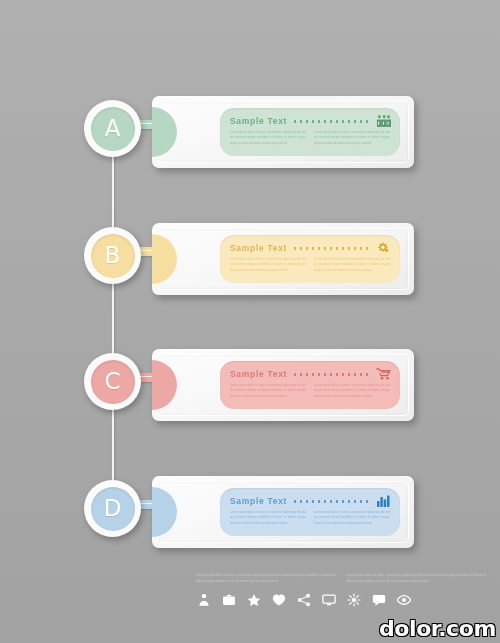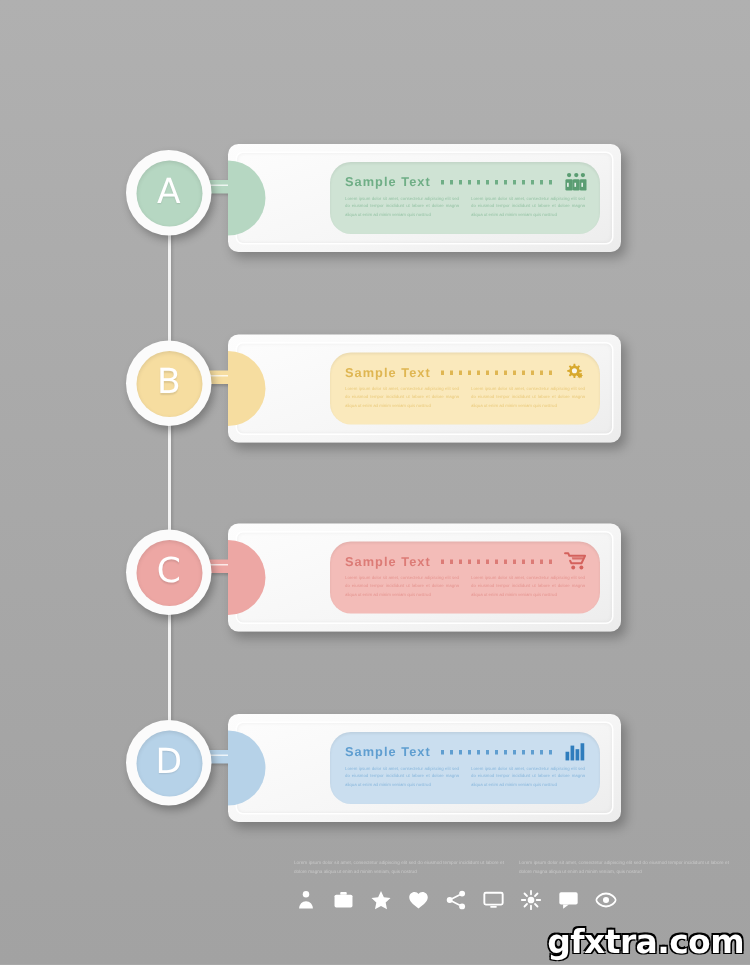--- a/index.html
+++ b/index.html
@@ -443,15 +443,15 @@
         </span>
         <span class="ficon">
           <svg width="14" height="14" viewBox="0 0 22 22" fill="#ffffff" style="color:#ffffff" aria-hidden="true">
             <path d="M11 4.2C5.6 4.2 1.6 8.2 0.6 11c1 2.8 5 6.8 10.4 6.8S20.4 13.8 21.4 11C20.4 8.2 16.4 4.2 11 4.2z" fill="none" stroke="currentColor" stroke-width="2"></path>
             <circle cx="11" cy="11" r="3.2"></circle>
           </svg>
         </span>
       </div>
   </div>
 
-  <div class="watermark">gfxtra.com</div>
+  <div class="watermark">dolor.com</div>
 
 </div>
 
 </body></html>

